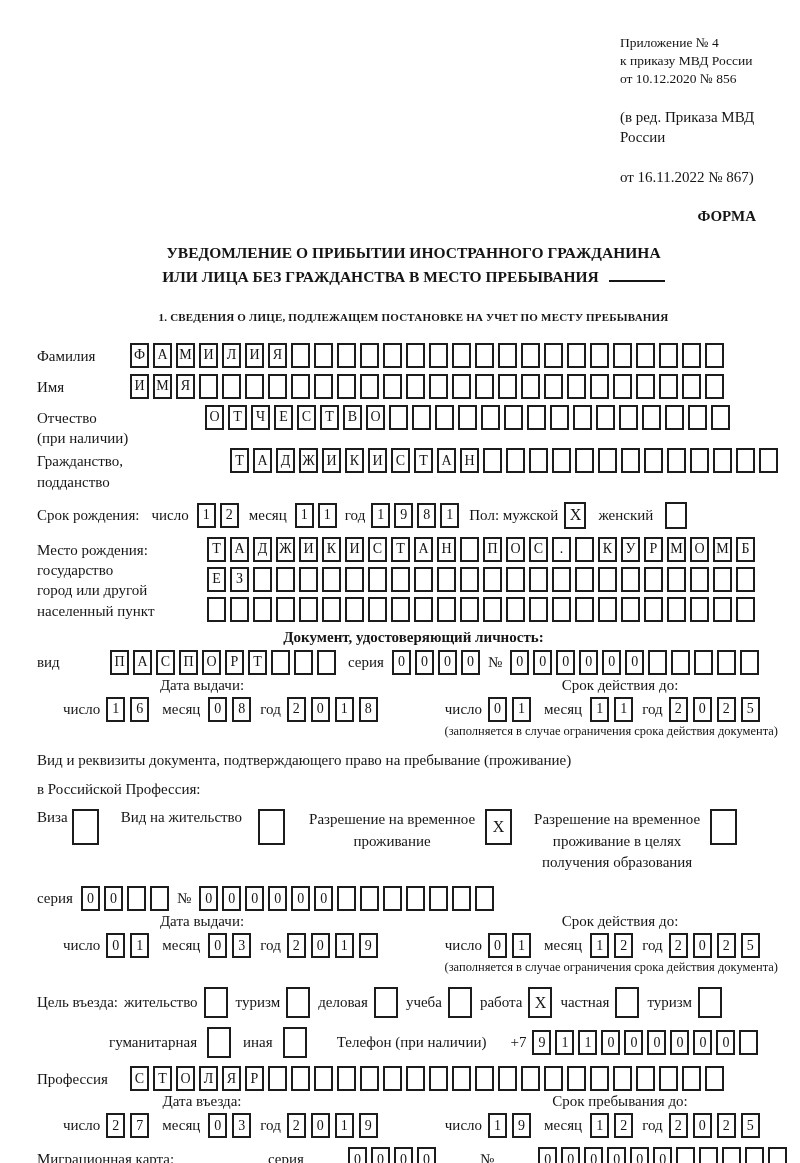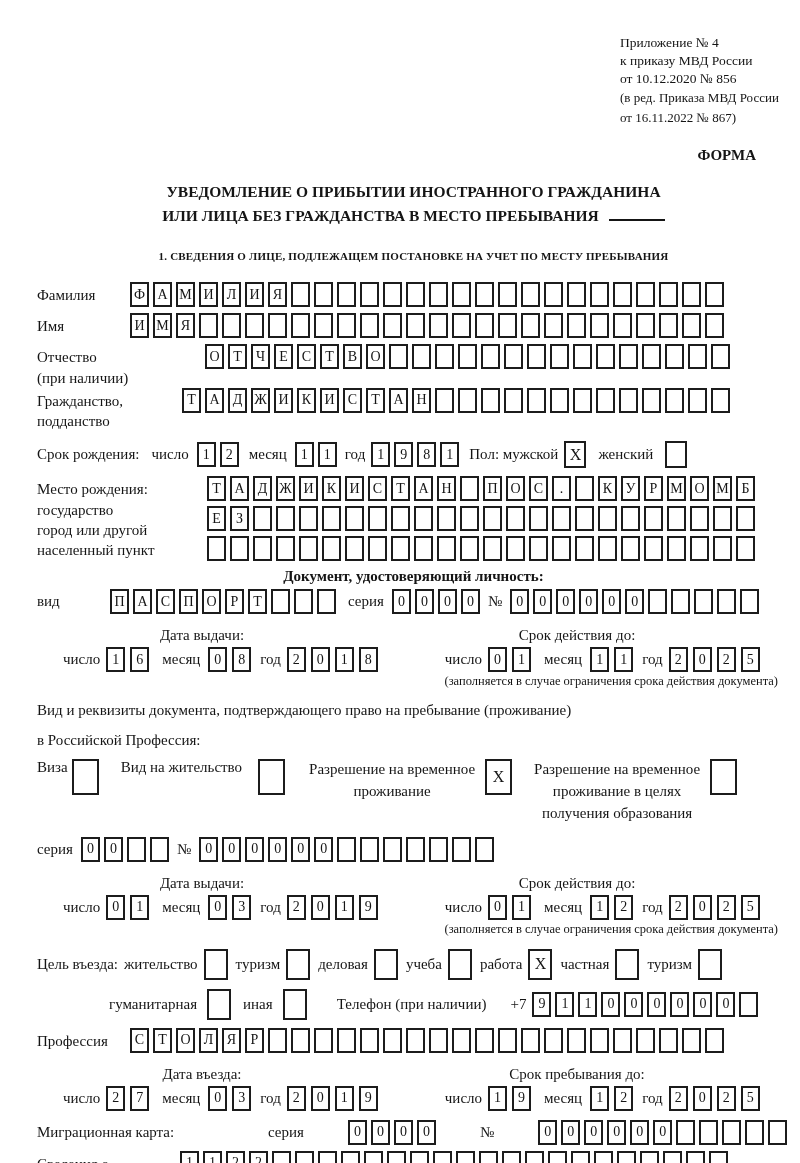--- a/index.html
+++ b/index.html
@@ -1,41 +1,41 @@
 <!DOCTYPE html>
 <html><head>
 <meta charset="utf-8">
 <style>
   html,body{margin:0;padding:0;background:#fff;}
   body{width:800px;height:1163px;color:#151515;font-family:"Liberation Serif","DejaVu Serif",serif;font-size:15px;overflow:hidden;}
   .page{box-sizing:border-box;width:800px;height:984px;padding:34px 10px 0 37px;position:relative;}
 
   .hdr{margin-left:583px;line-height:1.32;font-size:13.5px;}
-  .hdr .red{font-size:13px;margin-top:3px;line-height:1.3;}
+  .hdr .red{font-size:15px;margin-top:21px;line-height:1.3;}
   .form-label{text-align:right;margin:20px 34px 0 0;font-weight:bold;font-size:15px;}
 
   .title{text-align:center;font-weight:bold;font-size:15.5px;line-height:1.55;margin-top:16px;}
   .underline{display:inline-block;width:56px;border-bottom:2px solid #151515;height:.9em;margin-left:10px;}
 
   .sec{text-align:center;font-weight:bold;font-size:11px;margin-top:22px;letter-spacing:.2px;}
 
   .row{display:flex;align-items:flex-start;margin-top:6px;}
   .lbl{flex:none;padding-top:3px;line-height:1.35;}
   .cellrow{display:flex;flex-wrap:nowrap;}
   .cell{box-sizing:border-box;flex:none;width:19px;height:25px;border:2px solid #1c1c1c;margin-right:4px;display:inline-flex;align-items:center;justify-content:center;font-size:14px;background:#fff;}
   .stack .cellrow{margin-bottom:5px;}
 
   .checkbox{box-sizing:border-box;flex:none;width:27px;height:36px;border:2px solid #1c1c1c;display:inline-flex;align-items:center;justify-content:center;font-size:16px;background:#fff;}
   .checkbox.sm{width:24px;height:31px;}
   .checkbox.sex{width:22px;height:27px;}
 
   .inline{display:flex;align-items:center;}
   .gap4{margin-left:4px;} .gap6{margin-left:6px;} .gap8{margin-left:8px;} .gap12{margin-left:12px;} .gap16{margin-left:16px;}
 
-  .datelabels{display:flex;margin-top:13px;}
+  .datelabels{display:flex;margin-top:2px;justify-content:space-between;}
   .datelabels span{display:inline-block;text-align:center;}
   .dl-left{width:330px;} .dl-right{width:340px;margin-left:40px;}
   .daterow{display:flex;align-items:center;margin-top:3px;}
   .dategroup{display:flex;align-items:center;}
   .dategroup .cell{margin-right:5px;}
   .dg-right{margin-left:62px;}
   .note{font-size:12.5px;text-align:right;margin-top:2px;margin-right:12px;}
 
   .optrow{display:flex;align-items:flex-start;margin-top:8px;}
   .opt{display:flex;align-items:flex-start;}
@@ -162,21 +162,21 @@
         <span class="cell"></span>
         <span class="cell"></span>
         <span class="cell"></span>
         <span class="cell"></span>
         <span class="cell"></span>
         <span class="cell"></span>
         <span class="cell"></span>
       </div>
   </div>
 
-  <div class="row" style="margin-top:0;">
+  <div class="row" style="margin-top:0;gap:48px;">
     <div class="lbl" style="width:145px;">
       <div>Гражданство,</div>
       <div>подданство</div>
     </div>
     <div class="cellrow">
         <span class="cell">Т</span>
         <span class="cell">А</span>
         <span class="cell">Д</span>
         <span class="cell">Ж</span>
         <span class="cell">И</span>

